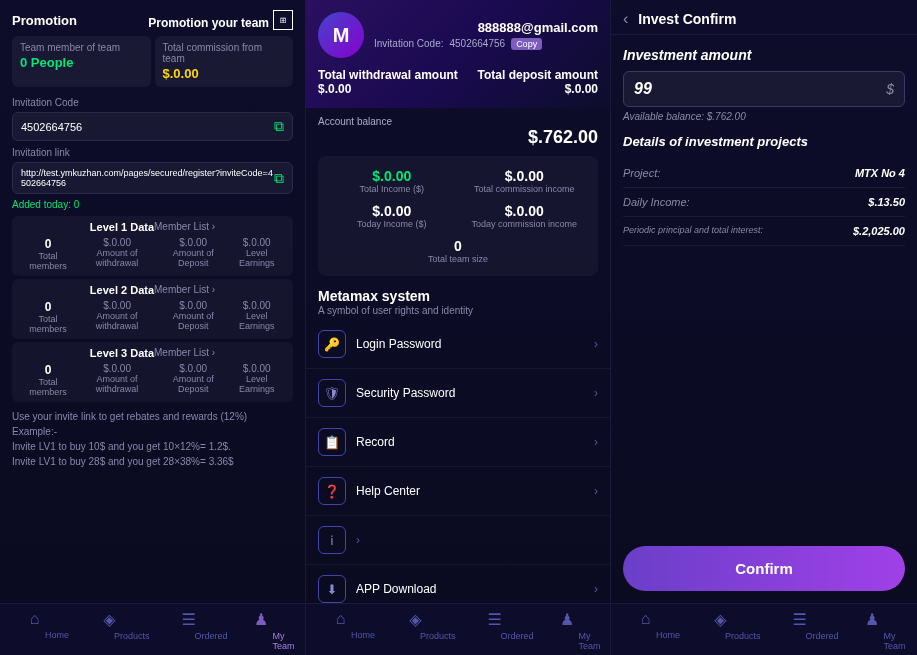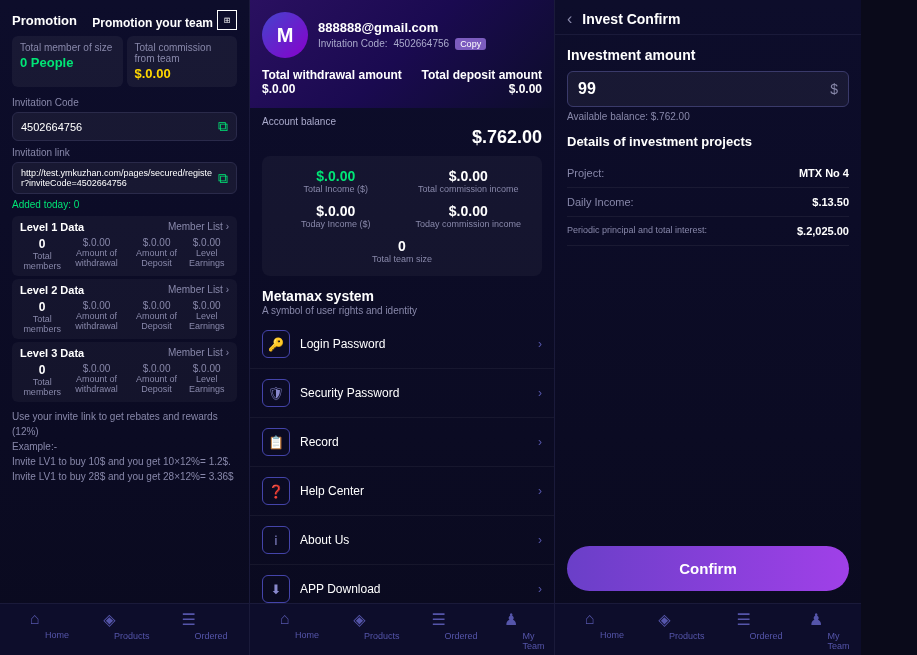--- a/index.html
+++ b/index.html
@@ -14,21 +14,21 @@
 
     
     .panel {
       height: 655px;
       overflow: hidden;
       position: relative;
     }
 
     
     .panel-left {
-      width: 250px;
+      width: 306px;
       background: linear-gradient(180deg, #0d0d2b 0%, #0a0a1f 100%);
       border-right: 1px solid #1a1a3a;
       display: flex;
       flex-direction: column;
     }
 
     
     .panel-middle {
       width: 305px;
       background: linear-gradient(180deg, #0d0d2b 0%, #0a0a1f 100%);
@@ -140,21 +140,21 @@
     }
 
     .level-block {
       margin: 3px 12px;
       background: rgba(255,255,255,0.04);
       border-radius: 6px;
       padding: 5px 8px;
     }
     .level-header {
       display: flex;
-      justify-content: space-between;
+      justify-content: center;
       margin-bottom: 4px;
     }
     .level-title {
       color: #fff;
       font-size: 11px;
       font-weight: 600;
     }
     .member-list-link {
       color: #8888aa;
       font-size: 10px;
@@ -243,20 +243,21 @@
       color: #fff;
       font-weight: bold;
     }
     .profile-info {
       flex: 1;
     }
     .profile-email {
       color: #fff;
       font-size: 13px;
       font-weight: 700;
+      text-align: right;
     }
     .invite-code-row {
       display: flex;
       align-items: flex-start;
       gap: 6px;
       margin-top: 3px;
     }
     .invite-code-text {
       color: #aaaacc;
       font-size: 10px;
@@ -392,20 +393,21 @@
     .invest-title {
       color: #fff;
       font-size: 14px;
       font-weight: 700;
     }
 
     .invest-content {
       flex: 1;
       padding: 12px;
       overflow: hidden;
+      font-style: italic;
     }
     .invest-amount-label {
       color: #fff;
       font-size: 14px;
       font-weight: 700;
       margin-bottom: 8px;
     }
     .amount-input-row {
       display: flex;
       align-items: center;
@@ -486,21 +488,21 @@
   <div class="promo-header">
     <span class="promo-title">Promotion</span>
     <div class="promo-team-section">
       <span class="promo-team-title">Promotion your team</span>
       <div class="qr-icon">⊞</div>
     </div>
   </div>
 
   <div class="promo-stats">
     <div class="stat-box">
-      <div class="stat-label">Total member of size</div>
+      <div class="stat-label">Team member of team</div>
       <div class="stat-value-green">0 People</div>
     </div>
     <div class="stat-box">
       <div class="stat-label">Total commission from team</div>
       <div class="stat-value-yellow">$.0.00</div>
     </div>
   </div>
 
   <div class="section-label">Invitation Code</div>
   <div class="input-row">
@@ -592,21 +594,21 @@
           <div class="level-stat-val">$.0.00</div>
           <div class="level-stat-label">Level Earnings</div>
         </div>
       </div>
     </div>
 
     <div class="invite-text">
       <span>Use your invite link to get rebates and rewards (12%)</span><br>
       <span>Example:-</span><br>
       <span>Invite LV1 to buy 10$ and you get 10×12%= 1.2$.</span><br>
-      <span>Invite LV1 to buy 28$ and you get 28×12%= 3.36$</span>
+      <span>Invite LV1 to buy 28$ and you get 28×38%= 3.36$</span>
     </div>
   </div>
 
   <div class="bottom-nav">
     <div class="nav-item">
       <span class="nav-icon">⌂</span>
       <span class="nav-label">Home</span>
     </div>
     <div class="nav-item">
       <span class="nav-icon">◈</span>
@@ -701,21 +703,20 @@
       <span class="menu-item-label">Record</span>
       <span class="menu-chevron">›</span>
     </div>
     <div class="menu-item">
       <div class="menu-item-icon">❓</div>
       <span class="menu-item-label">Help Center</span>
       <span class="menu-chevron">›</span>
     </div>
     <div class="menu-item">
       <div class="menu-item-icon">ℹ</div>
-      <span class="menu-item-label">About Us</span>
       <span class="menu-chevron">›</span>
     </div>
     <div class="menu-item">
       <div class="menu-item-icon">⬇</div>
       <span class="menu-item-label">APP Download</span>
       <span class="menu-chevron">›</span>
     </div>
   </div>
 
   <div class="bottom-nav">

